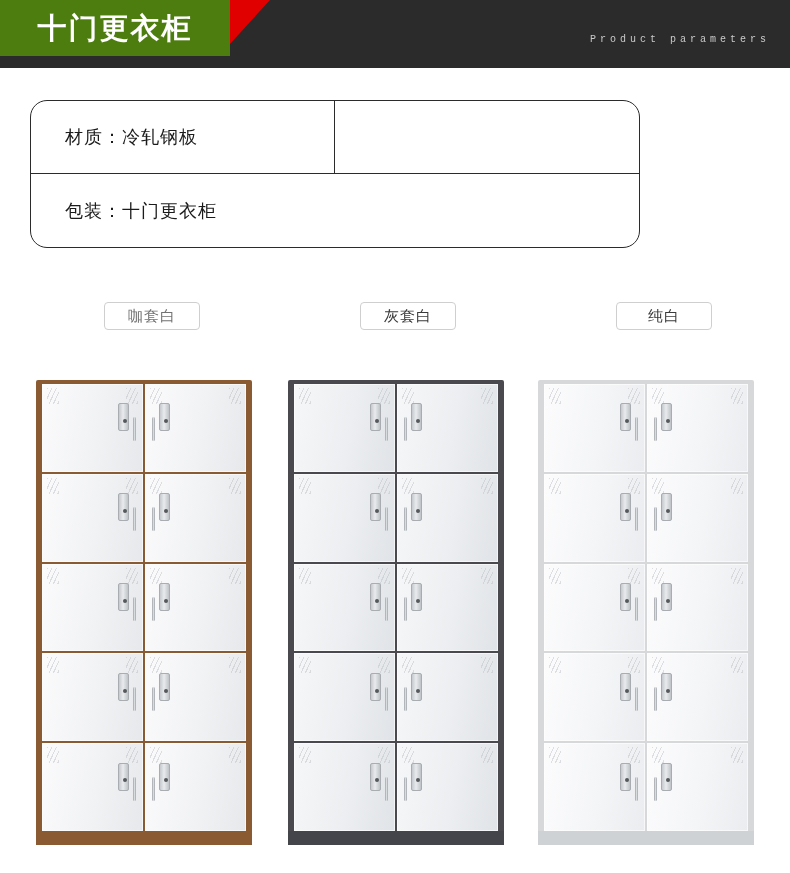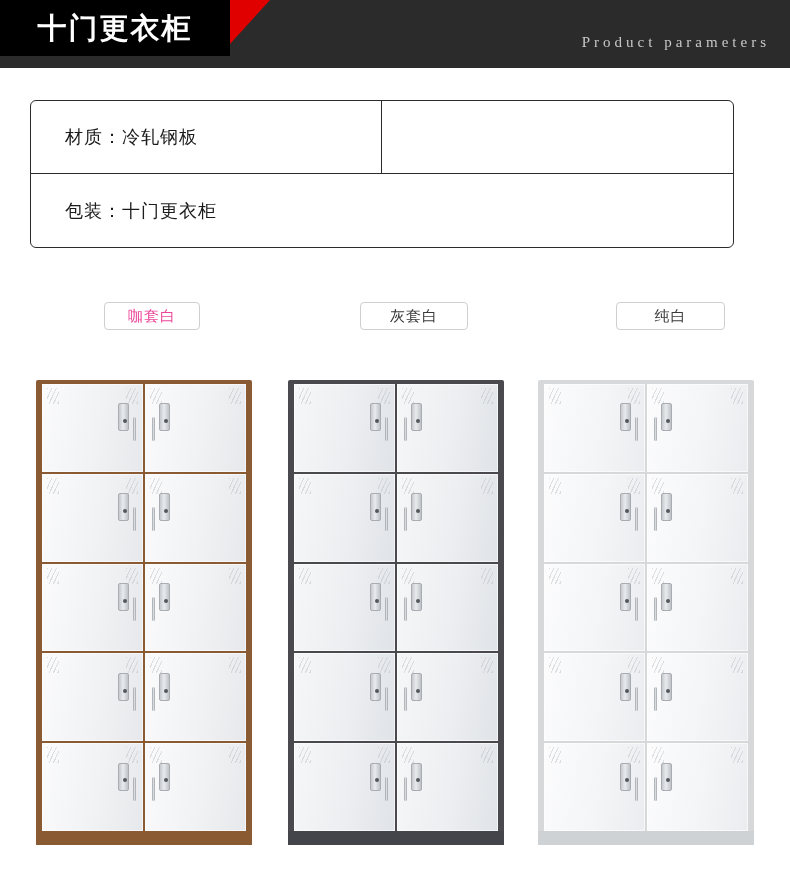--- a/index.html
+++ b/index.html
@@ -22,21 +22,21 @@
     height: 68px;
     background: #2b2b2b;
     overflow: hidden;
   }
   .header-red {
     position: absolute;
     left: 0;
     top: 0;
     width: 230px;
     height: 56px;
-    background: #000000;
+    background: #4d7c0f;
     display: flex;
     align-items: center;
     justify-content: center;
   }
   .header-title {
     color: #ffffff;
     font-size: 29px;
     font-weight: bold;
     letter-spacing: 2px;
     line-height: 1;
@@ -50,34 +50,34 @@
     border-left: 20px solid #e00000;
     border-top: 22px solid #e00000;
     border-right: 20px solid transparent;
     border-bottom: 22px solid transparent;
   }
   .header-sub {
     position: absolute;
     right: 20px;
     top: 34px;
     color: #c9c9c9;
-    font-size: 15px;
+    font-size: 10px;
     letter-spacing: 4px;
-    font-family: Liberation Serif, serif;
+    font-family: Liberation Mono, monospace;
   }
 
   
   .param-wrap {
     position: absolute;
     left: 30px;
     top: 100px;
-    width: 704px;
+    width: 610px;
     height: 148px;
     border: 1px solid #2b2b2b;
-    border-radius: 6px;
+    border-radius: 17px;
     box-sizing: border-box;
     overflow: hidden;
   }
   .param-row {
     display: flex;
     height: 50%;
     box-sizing: border-box;
   }
   .param-row.top {
     border-bottom: 1px solid #2b2b2b;
@@ -109,23 +109,23 @@
     align-items: center;
     justify-content: center;
     background: #ffffff;
     box-sizing: border-box;
   }
   .chip-text {
     font-size: 15px;
     letter-spacing: 1px;
   }
   #chip-0 { left: 104px; top: 302px; width: 96px; }
-  #chip-1 { left: 360px; top: 302px; width: 108px; }
-  #chip-2 { left: 616px; top: 302px; width: 109px; }
-  #chip-0 .chip-text { color: #ec4899; }
+  #chip-1 { left: 360px; top: 302px; width: 96px; }
+  #chip-2 { left: 616px; top: 302px; width: 96px; }
+  #chip-0 .chip-text { color: #737373; }
   #chip-1 .chip-text { color: #3a3a3a; }
   #chip-2 .chip-text { color: #3a3a3a; }
 
   
   .locker {
     position: absolute;
     box-sizing: border-box;
   }
   
   #locker-0 {

